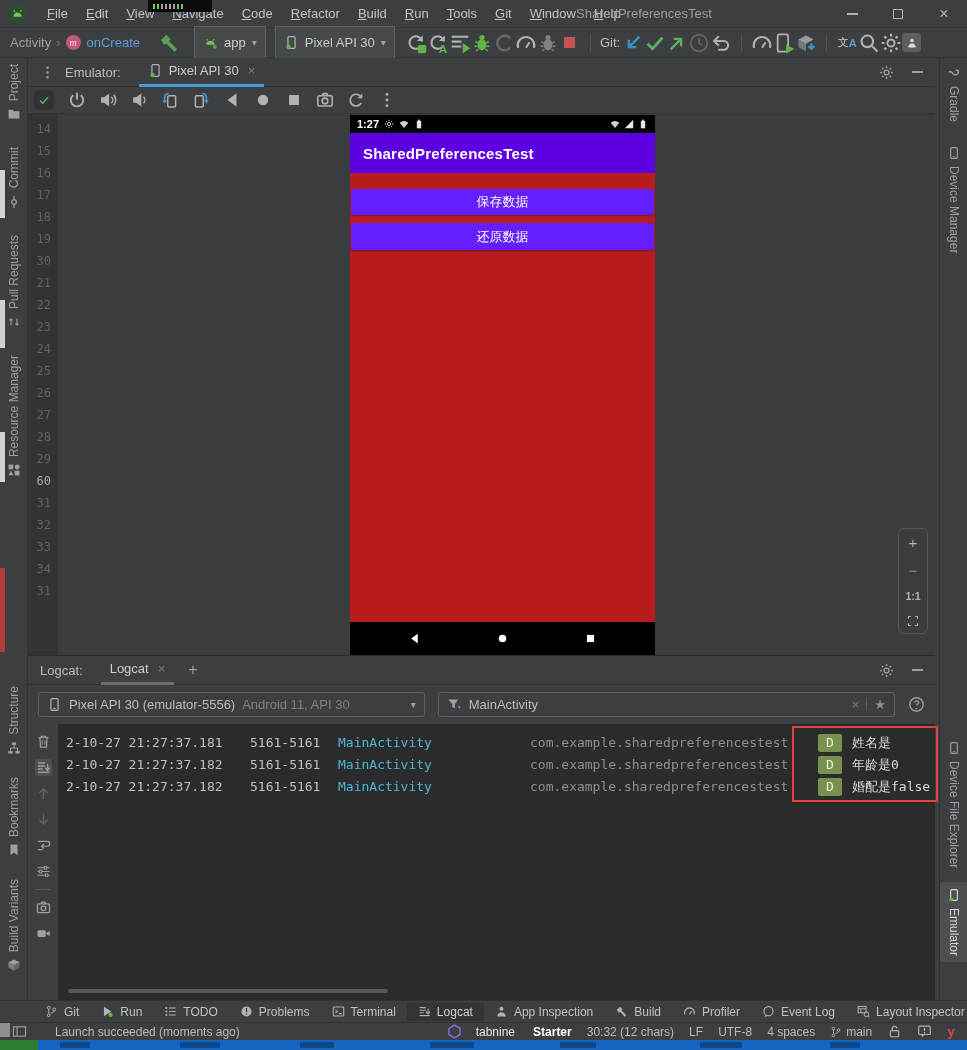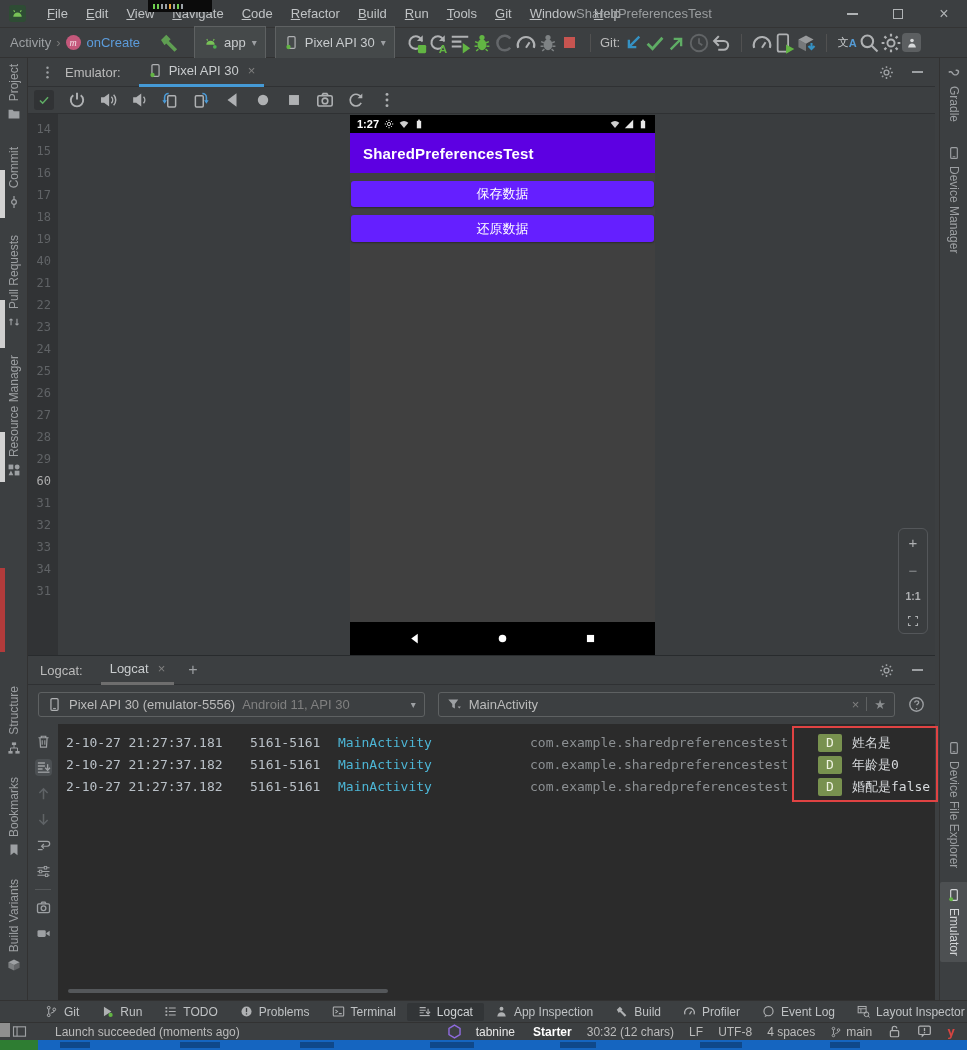--- a/index.html
+++ b/index.html
@@ -72,21 +72,21 @@
   .gutter{position:absolute;left:0;top:0;width:30px;height:100%;background:var(--bg2);padding-top:4px;font-family:"DejaVu Sans Mono",monospace;font-size:12px;color:#606366;display:flex;flex-direction:column;align-items:flex-end}
   .ln{height:22px;line-height:22px;padding-right:7px}
   .ln.current{color:#ACACAC}
 
   
   .phone{position:absolute;left:322px;top:1px;width:305px;height:540px;background:#fff;display:flex;flex-direction:column}
   .p-status{height:18px;background:#000;color:#fff;display:flex;align-items:center;padding:0 7px;gap:5px}
   .p-time{font-size:11px;font-weight:bold}
   .p-status .right{margin-left:auto;display:flex;gap:4px;align-items:center}
   .p-appbar{height:40px;background:var(--purple);color:#fff;display:flex;align-items:center;padding-left:13px;font-size:15px;font-weight:bold;letter-spacing:.2px}
-  .p-body{flex:1;background:#404040;padding-top:8px}
+  .p-body{flex:1;background:#b91c1c;padding-top:16px}
   .p-btn{height:26px;margin:0 1px 8px 1px;background:var(--btn-purple);border-radius:3px;color:#fff;font-size:13px;display:flex;align-items:center;justify-content:center;box-shadow:0 1px 2px rgba(0,0,0,.35)}
   .p-nav{height:33px;background:#000;display:flex;align-items:center;justify-content:space-between;padding:0 58px;color:#fff}
   .p-nav .ic{width:13px;height:13px}
 
   
   .zoomctl{position:absolute;left:870px;top:414px;width:30px;height:106px;border:1px solid #54575A;border-radius:6px;display:flex;flex-direction:column;align-items:center;justify-content:space-around;color:#AFB1B3}
   .zoomctl .z{font-size:15px;line-height:1}
   .zoomctl .z11{font-size:10.5px;font-weight:bold}
 
   
@@ -577,21 +577,21 @@
     </div>
     <div class="emu-content">
       <div class="gutter">
 
       <span class="ln">14</span>
           <span class="ln">15</span>
           <span class="ln">16</span>
           <span class="ln">17</span>
           <span class="ln">18</span>
           <span class="ln">19</span>
-          <span class="ln">40</span>
+          <span class="ln">30</span>
           <span class="ln">21</span>
           <span class="ln">22</span>
           <span class="ln">23</span>
           <span class="ln">24</span>
           <span class="ln">25</span>
           <span class="ln">26</span>
           <span class="ln">27</span>
           <span class="ln">28</span>
           <span class="ln">29</span>
           <span class="ln current">60</span>

